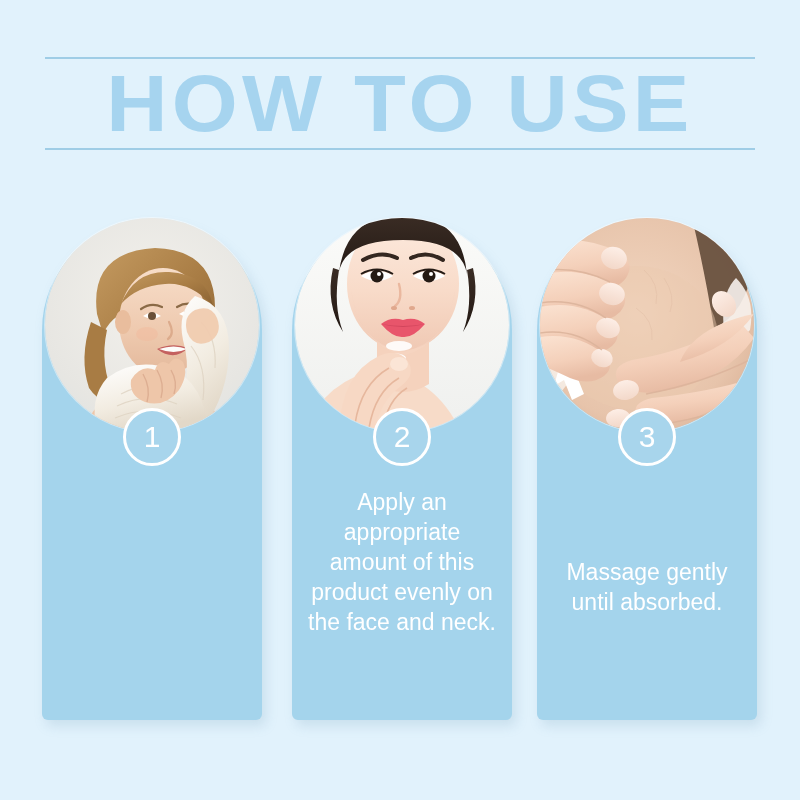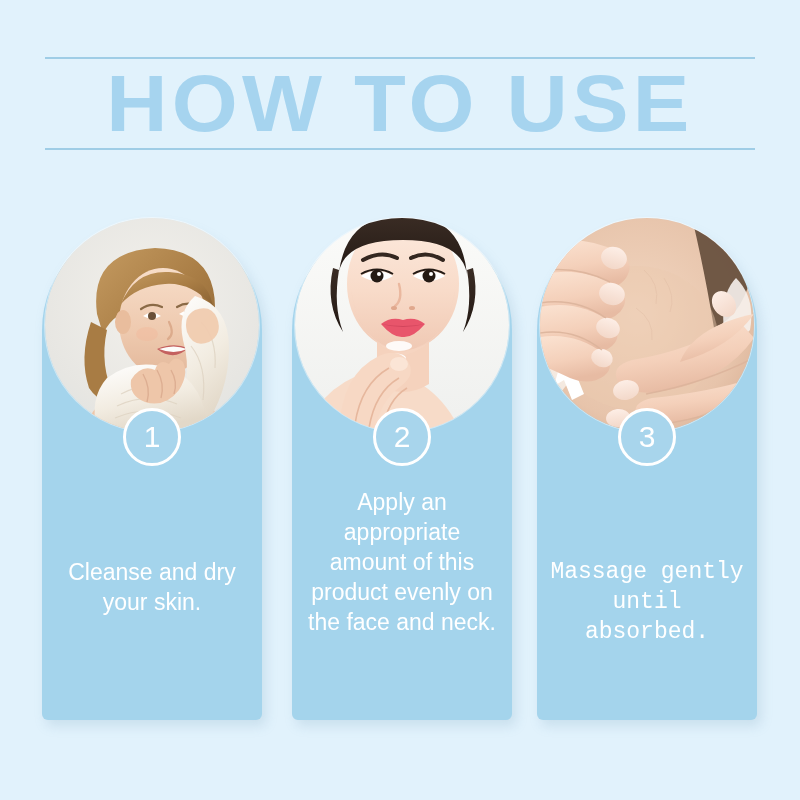--- a/index.html
+++ b/index.html
@@ -83,21 +83,21 @@
     position:absolute;
     left:12px;right:12px;
     color:#ffffff;
     text-align:center;
     font-size:23px;
     line-height:30px;
     font-weight:400;
   }
   .cap1{top:337px;}
   .cap2{top:267px;}
-  .cap3{top:337px;font-family:Liberation Mono, monospace;}
+  .cap3{top:337px;}
 </style>
 </head>
 <body>
 
 <div id="page">
 
   <div class="rule top"></div>
   <div class="title">HOW TO USE</div>
   <div class="rule bottom"></div>
 
@@ -174,21 +174,20 @@
           <g stroke="#ddae92" stroke-width="1.4" fill="none">
             <path d="M98 156 q8 14 4 28"></path>
             <path d="M112 152 q8 14 4 28"></path>
             <path d="M126 152 q7 12 3 24"></path>
           </g>
 
           <path d="M150 92 q16 -6 22 8 q6 16 -8 24 q-16 6 -22 -10 q-4 -16 8 -22 z" fill="#f0cbaf" opacity=".95"></path>
         </svg>
       </div>
       <div class="badge">1</div>
-      <div class="caption cap1">Cleanse and dry your skin.</div>
     </div>
 
     <div class="card c2">
       <div class="photo">
         <svg viewBox="0 0 214 214" xmlns="http://www.w3.org/2000/svg">
           <defs>
             <linearGradient id="bg2" x1="0" y1="0" x2="0" y2="1">
               <stop offset="0%" stop-color="#fbfbf9"></stop>
               <stop offset="100%" stop-color="#eff0ee"></stop>
             </linearGradient>

